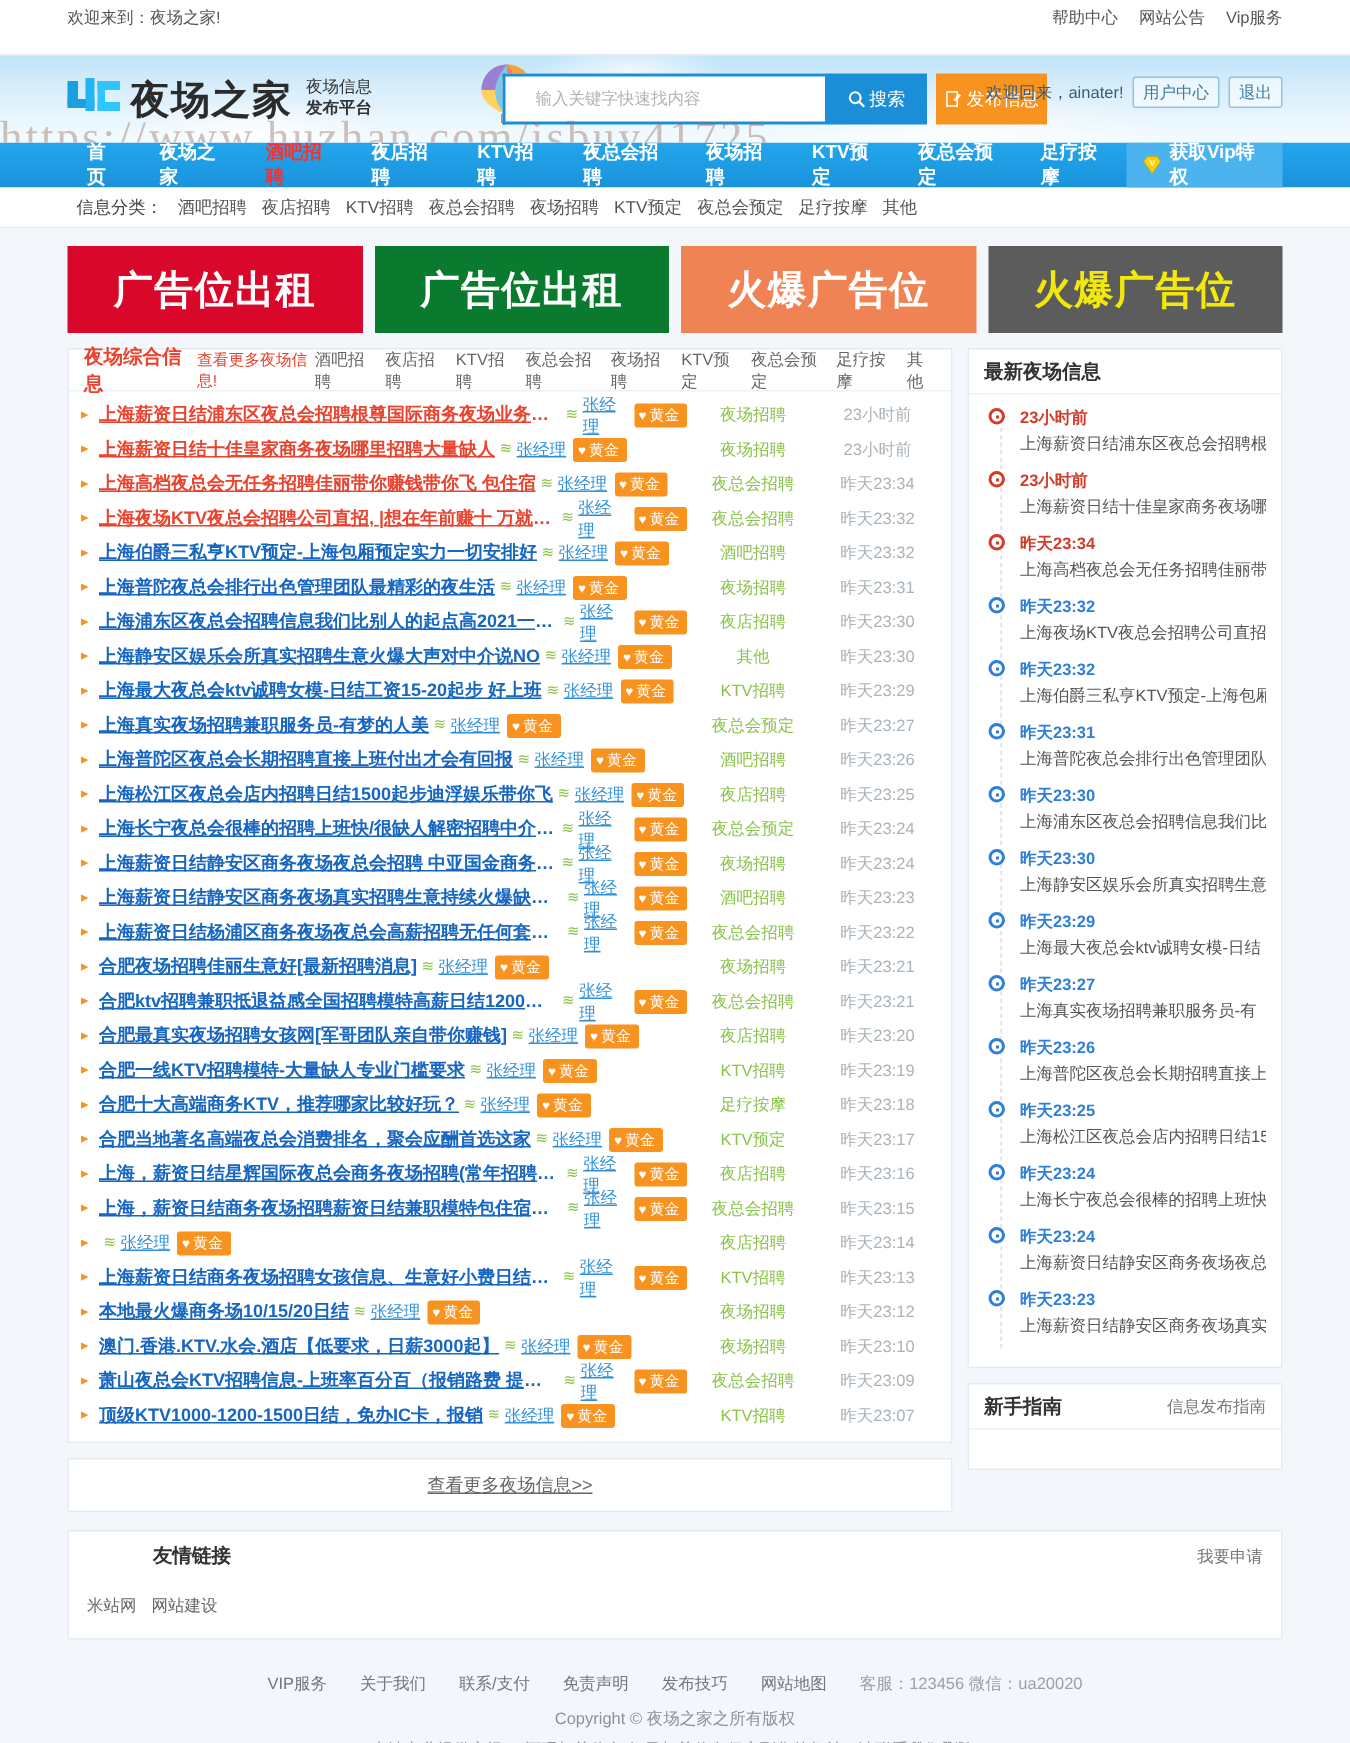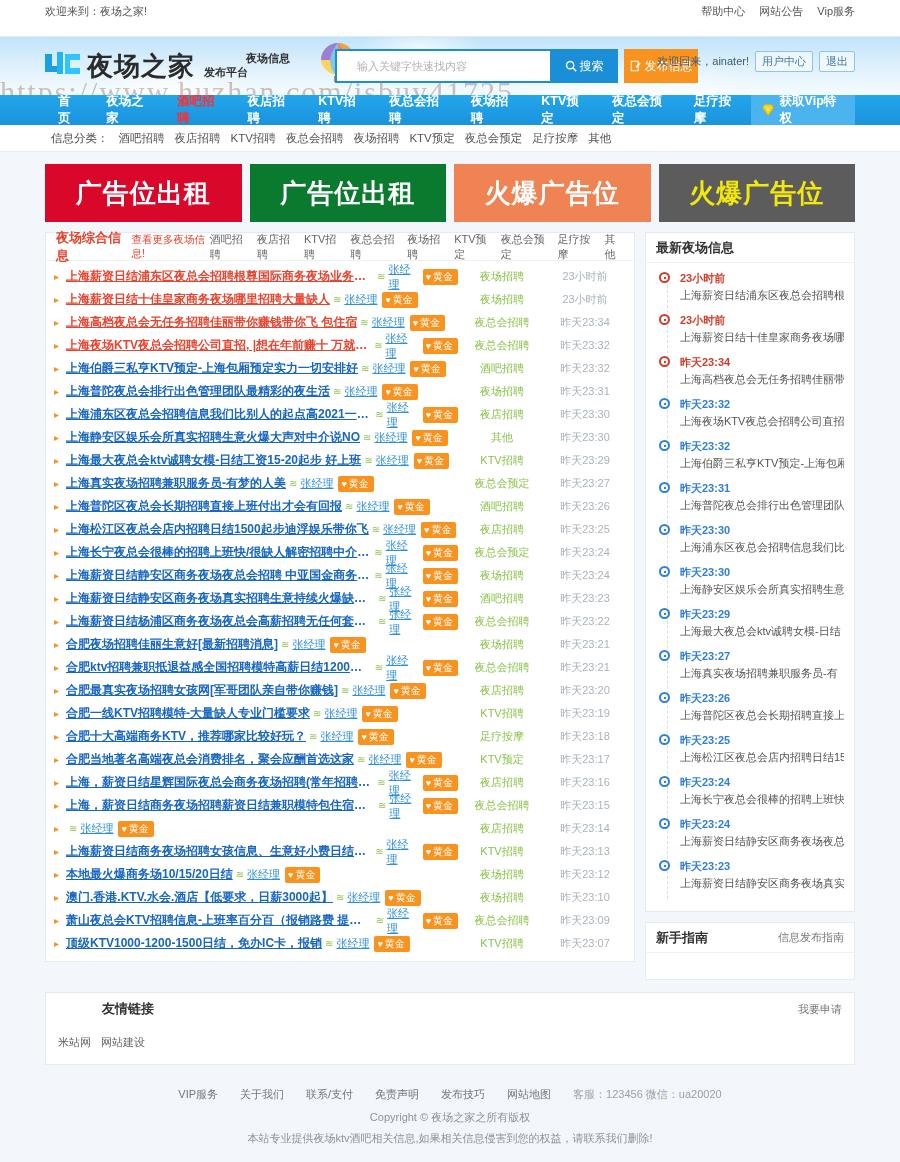--- a/index.html
+++ b/index.html
@@ -53,21 +53,21 @@
   .logo-mark .bar3 { position:absolute; left:12px; top:0px; width:6px; height:22px; background:#22b5f0; }
   .logo-mark .bar4 { position:absolute; left:20px; top:2px; width:15px; height:6px; background:#2fc5ff; }
   .logo-mark .bar5 { position:absolute; left:20px; top:16px; width:15px; height:6px; background:#2fc5ff; }
   .logo-mark .bar6 { position:absolute; left:20px; top:2px; width:5px; height:20px; background:#2fc5ff; }
 
   .logo-text {
     font-size: 26px; font-weight: bold; color:#2b2b2b;
     letter-spacing: 1px; font-family:"DejaVu Sans","Liberation Sans",sans-serif;
   }
   .logo-tag { margin-left:5px; line-height:1.25; }
-  .logo-tag .t1 { font-size:11px; color:#333; font-weight:bold;margin-left:42px;}
+  .logo-tag .t1 { font-size:11px; color:#333; font-weight:normal;}
   .logo-tag .t2 { font-size:11px; color:#333; font-weight:bold;}
 
   .balloon {
     position:absolute; left:270px; top:4px; width:46px; height:46px; z-index:2;
   }
 
   .search-box {
     position:absolute; left:290px; top:12px;
     display:flex; align-items:stretch; height:34px; z-index:4;
   }
@@ -722,20 +722,23 @@
               <span class="badge">
                 <span class="heart">♥</span>
                 <span>黄金</span>
               </span>
               <span class="cat">KTV招聘</span>
               <span class="time">昨天23:07</span>
             </div>
           </div>
       </div>
 
+      <div class="morebox">
+        <a>查看更多夜场信息&gt;&gt;</a>
+      </div>
     </div>
 
     <div class="col-right">
       <div class="panel">
         <div class="rhead">
           <span class="ttl">最新夜场信息</span>
         </div>
         <div class="timeline" id="timeline">
             <div class="tl-item">
               <span class="tl-dot"></span>

